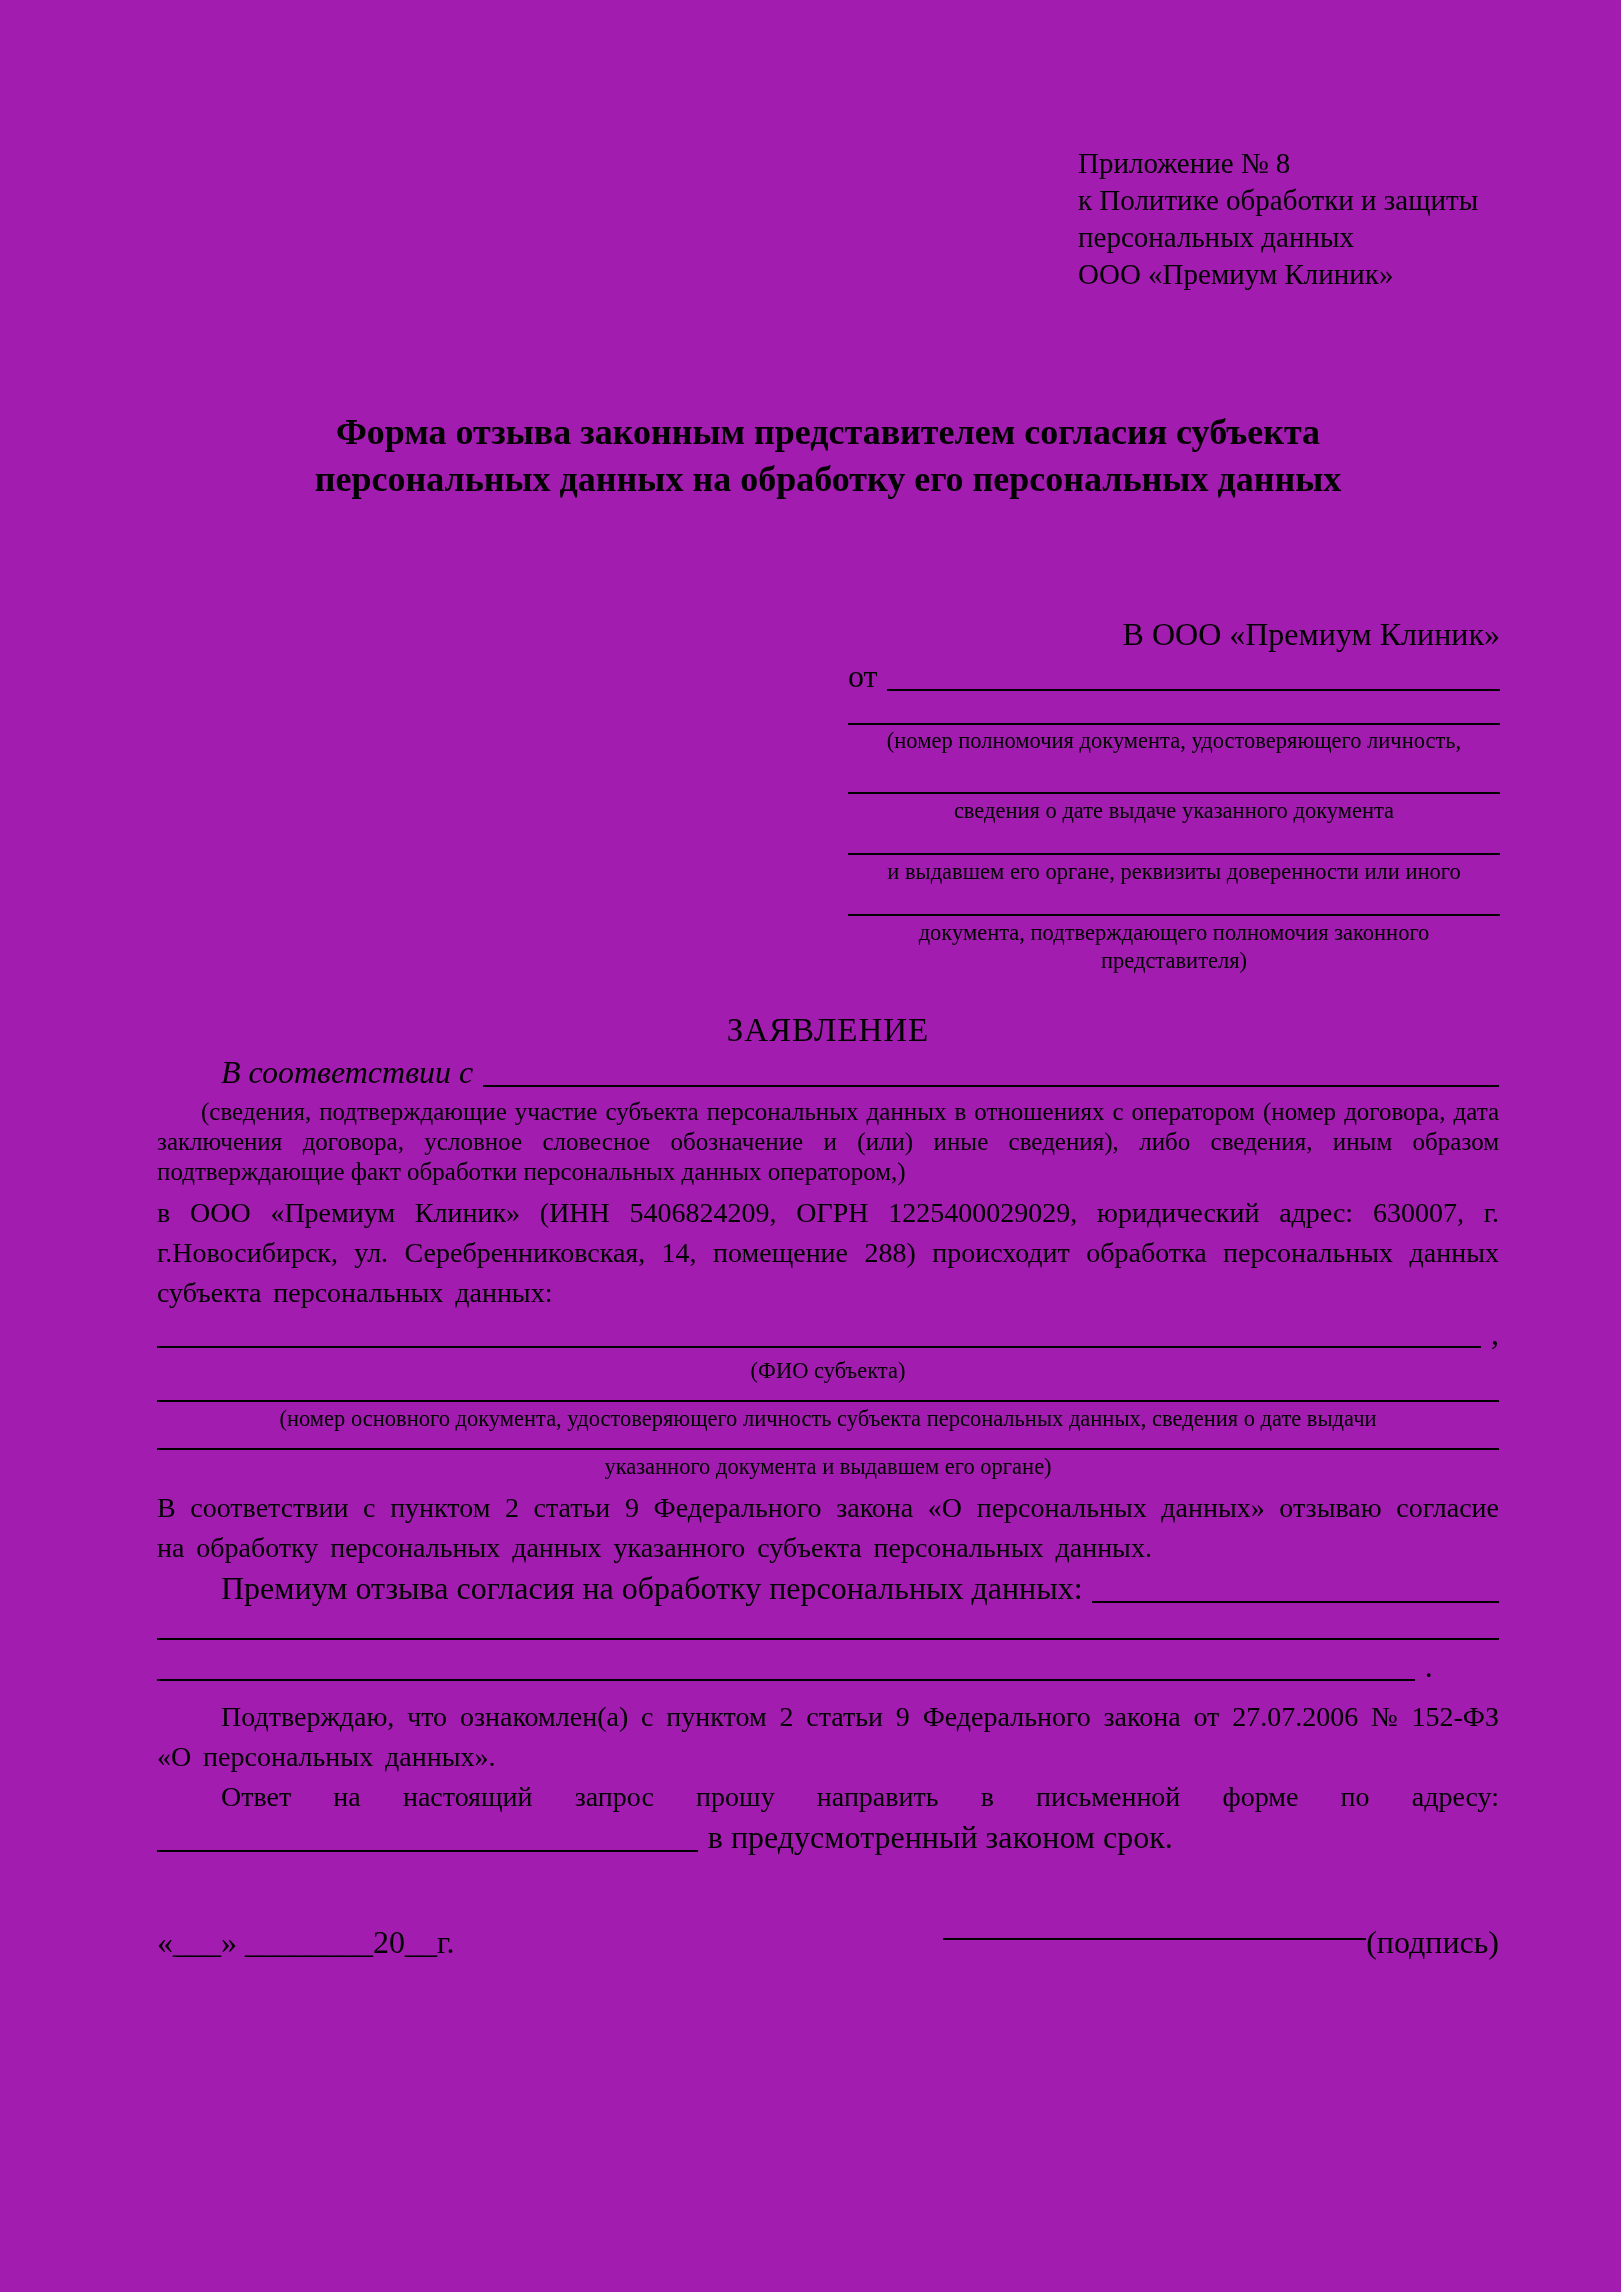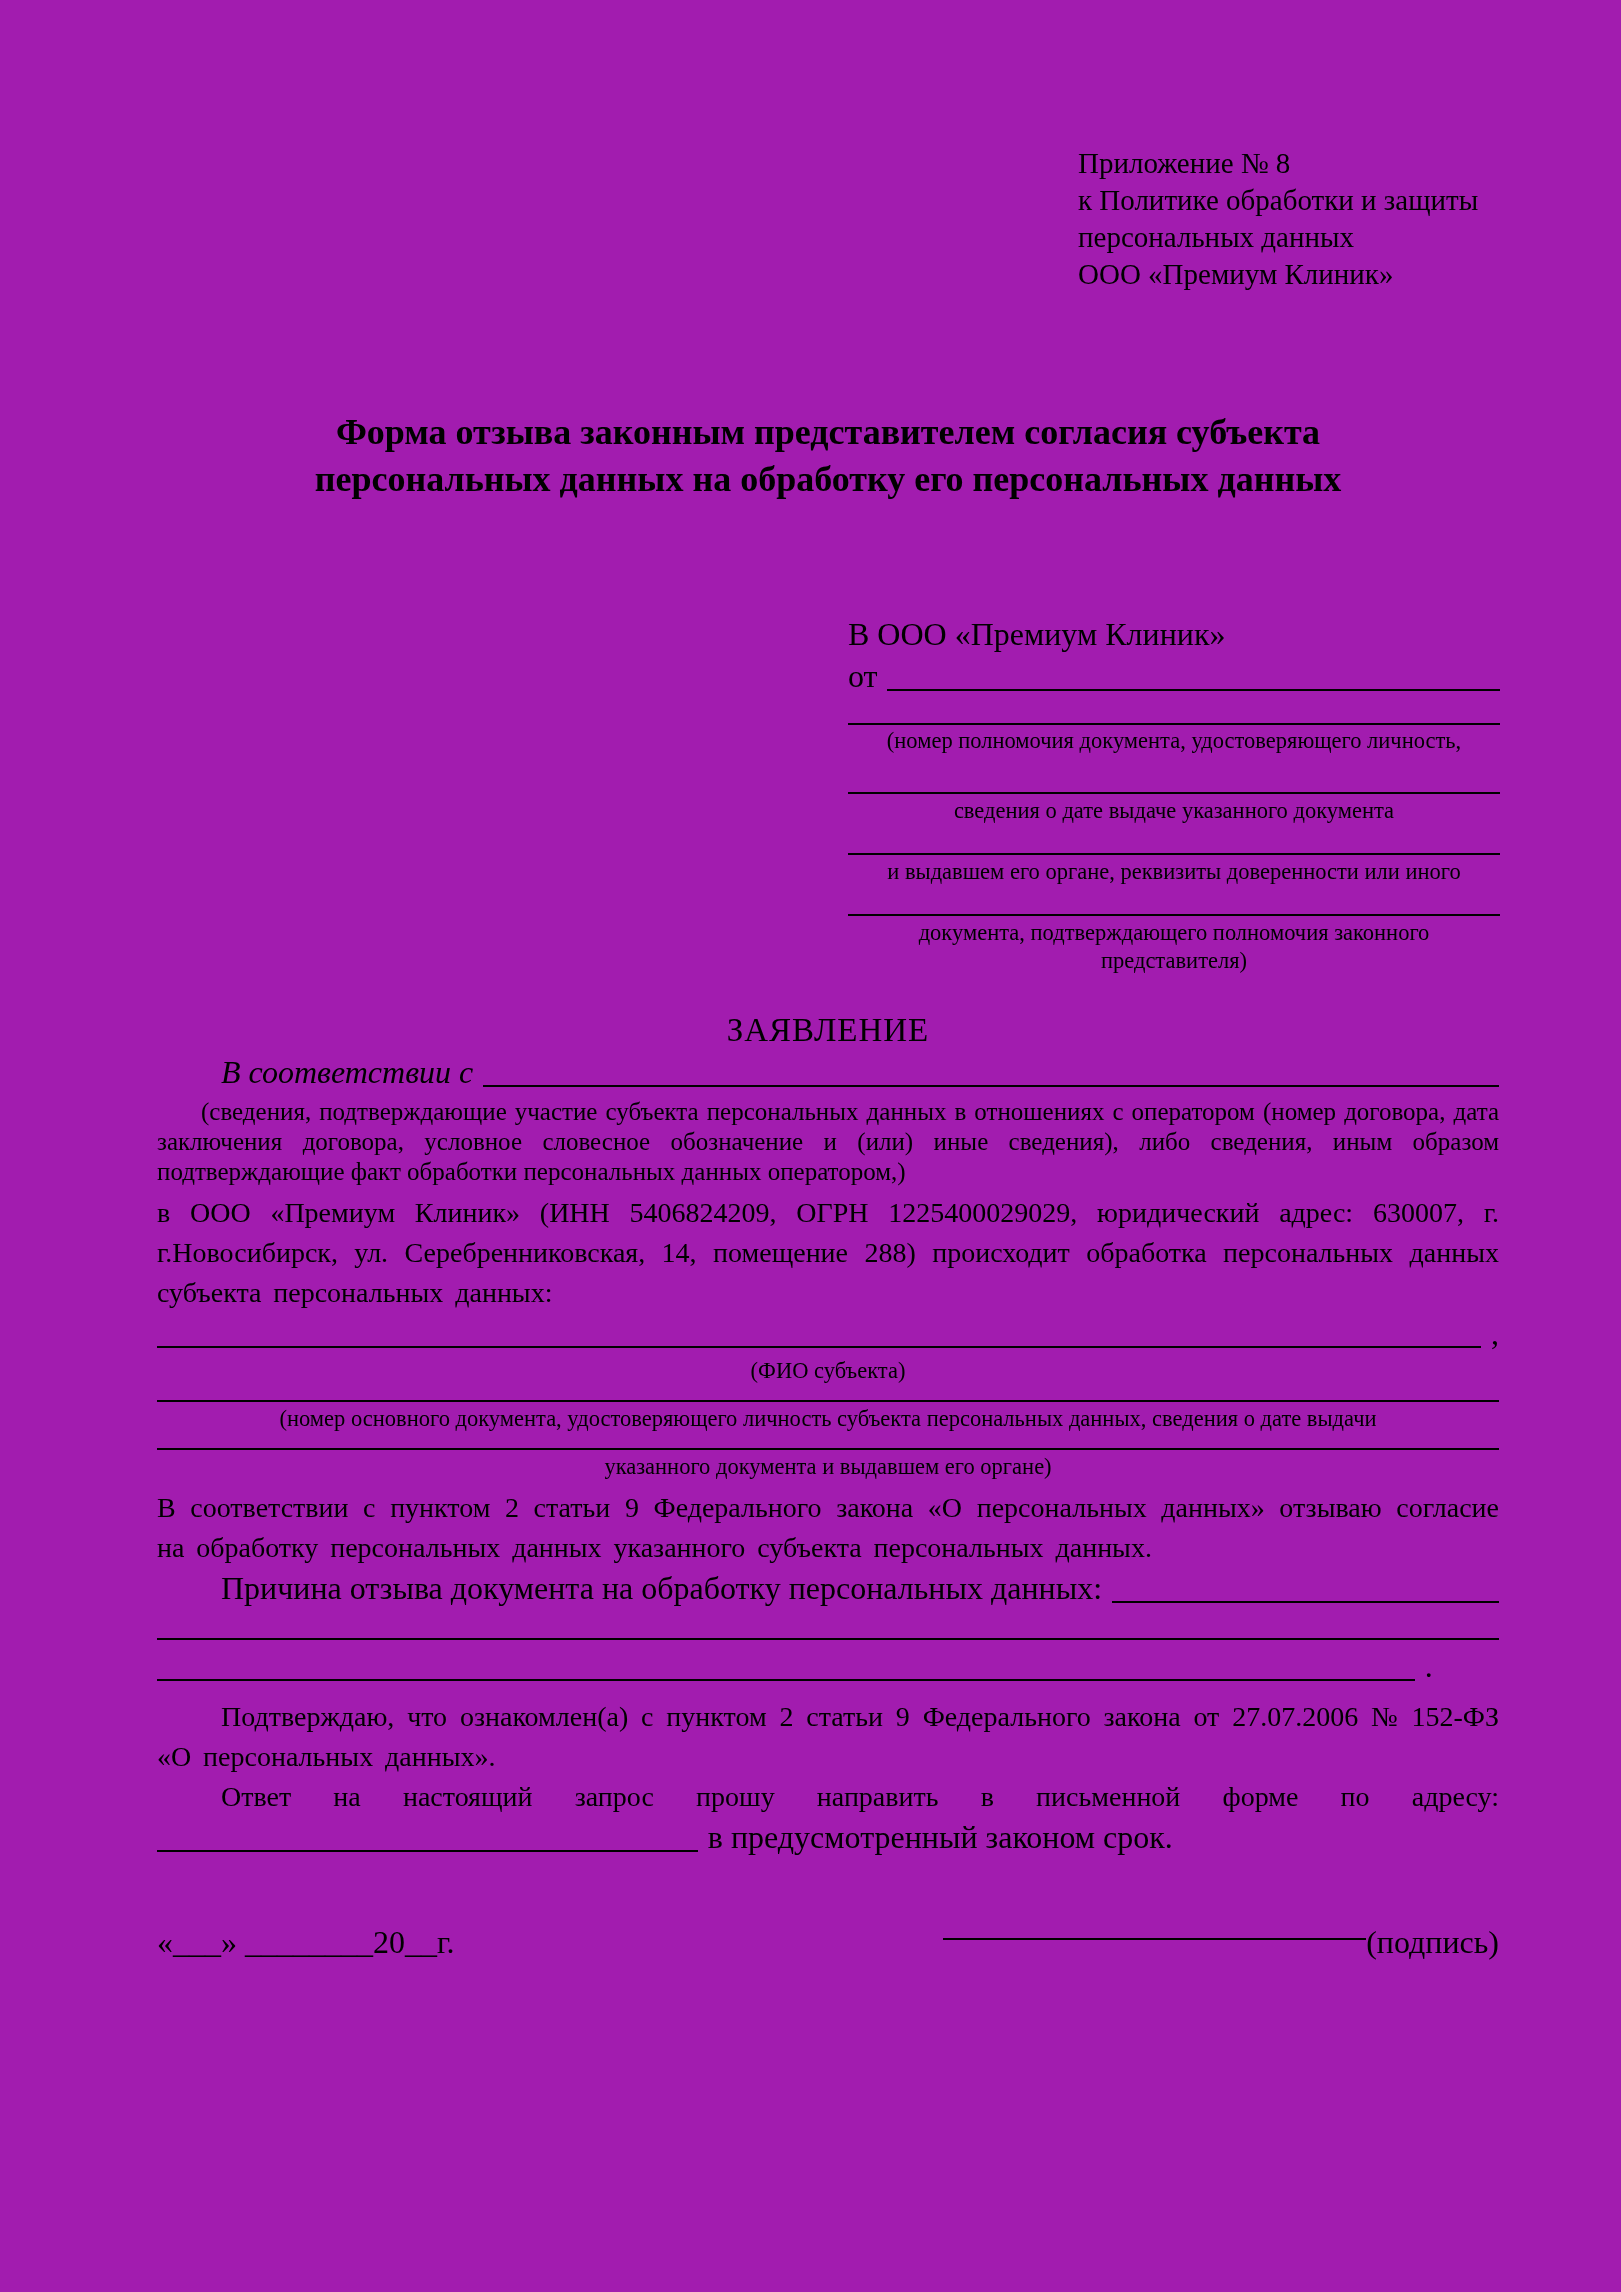--- a/index.html
+++ b/index.html
@@ -14,21 +14,21 @@
   .appendix { margin-left:921px; width:421px; font-size:29px; line-height:37px; }
 
   
   .doc-title {
     margin:116px auto 0 auto; max-width:1059px;
     font-size:36px; line-height:47px; font-weight:bold; text-align:center;
   }
 
   
   .addressee { margin-top:110px; margin-left:691px; width:652px; font-size:32px; }
-  .addressee .to { line-height:43px; }
+  .addressee .to { line-height:43px;text-align:right; }
 
   .line-row { display:flex; align-items:flex-end; gap:9.8px; font-size:32px; line-height:41px;text-align:right; }
   .line-row .txt { white-space:nowrap; }
   .fill { flex:1 1 auto; border-bottom:2.9px solid #000; height:0; margin-bottom:5.9px; }
   .fill.fixed552 { flex:0 0 541px; }
   .fill.fixed1283 { flex:0 0 1258px; }
 
   .cap { font-size:22.5px; line-height:27.4px; text-align:center; margin-top:2.9px; }
 
   .rule { border-bottom:2.9px solid #000; height:0; }
@@ -121,21 +121,21 @@
 
     <div class="rule mid-rule"></div>
     <div class="cap">(номер основного документа, удостоверяющего личность субъекта персональных данных, сведения о дате выдачи</div>
 
     <div class="rule mid-rule"></div>
     <div class="cap">указанного документа и выдавшем его органе)</div>
 
     <p class="body-p just withdraw-par">В соответствии с пунктом 2 статьи 9 Федерального закона «О персональных данных» отзываю согласие на обработку персональных данных указанного субъекта персональных данных.</p>
 
     <div class="line-row reason-row">
-      <span class="txt">Причина отзыва документа на обработку персональных данных:</span>
+      <span class="txt">Премиум отзыва согласия на обработку персональных данных:</span>
       <span class="fill"></span>
     </div>
 
     <div class="rule blank1"></div>
     <div class="line-row blank2-row">
       <span class="fill fixed1283"></span>
       <span class="txt">.</span>
     </div>
 
     <p class="body-p just ind confirm-par">Подтверждаю, что ознакомлен(а) с пунктом 2 статьи 9 Федерального закона от 27.07.2006 № 152-ФЗ «О персональных данных».</p>

